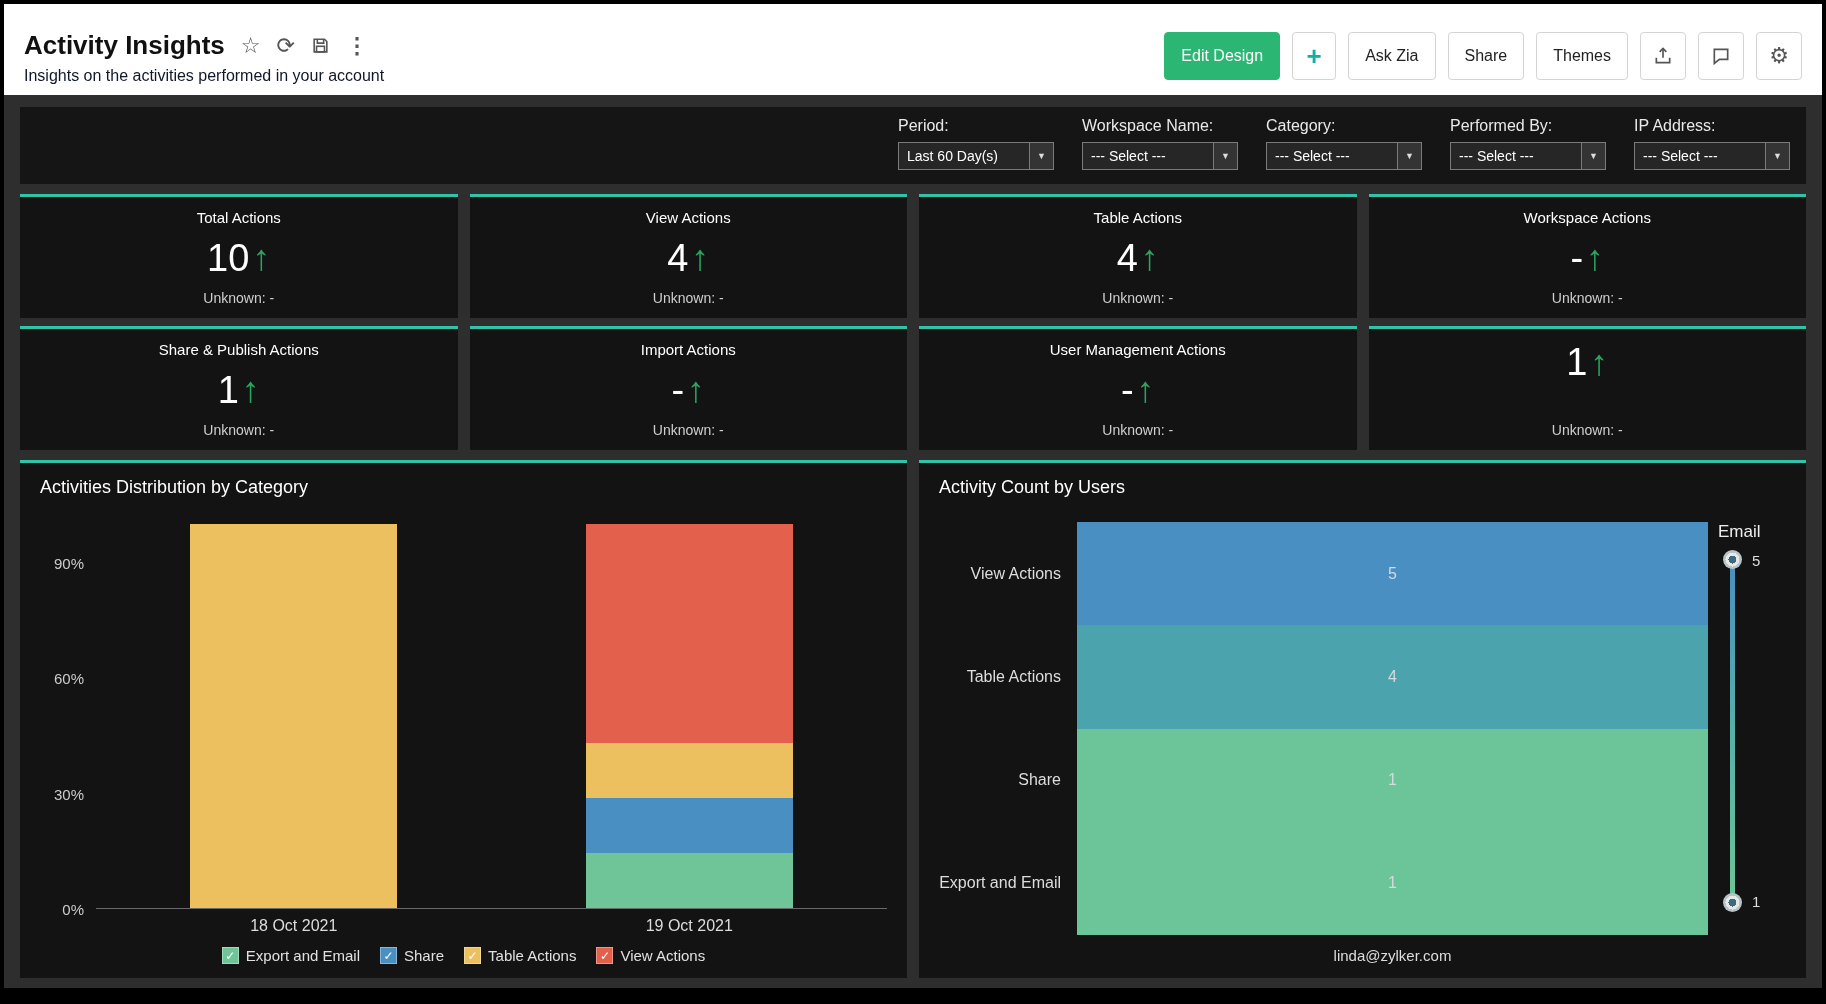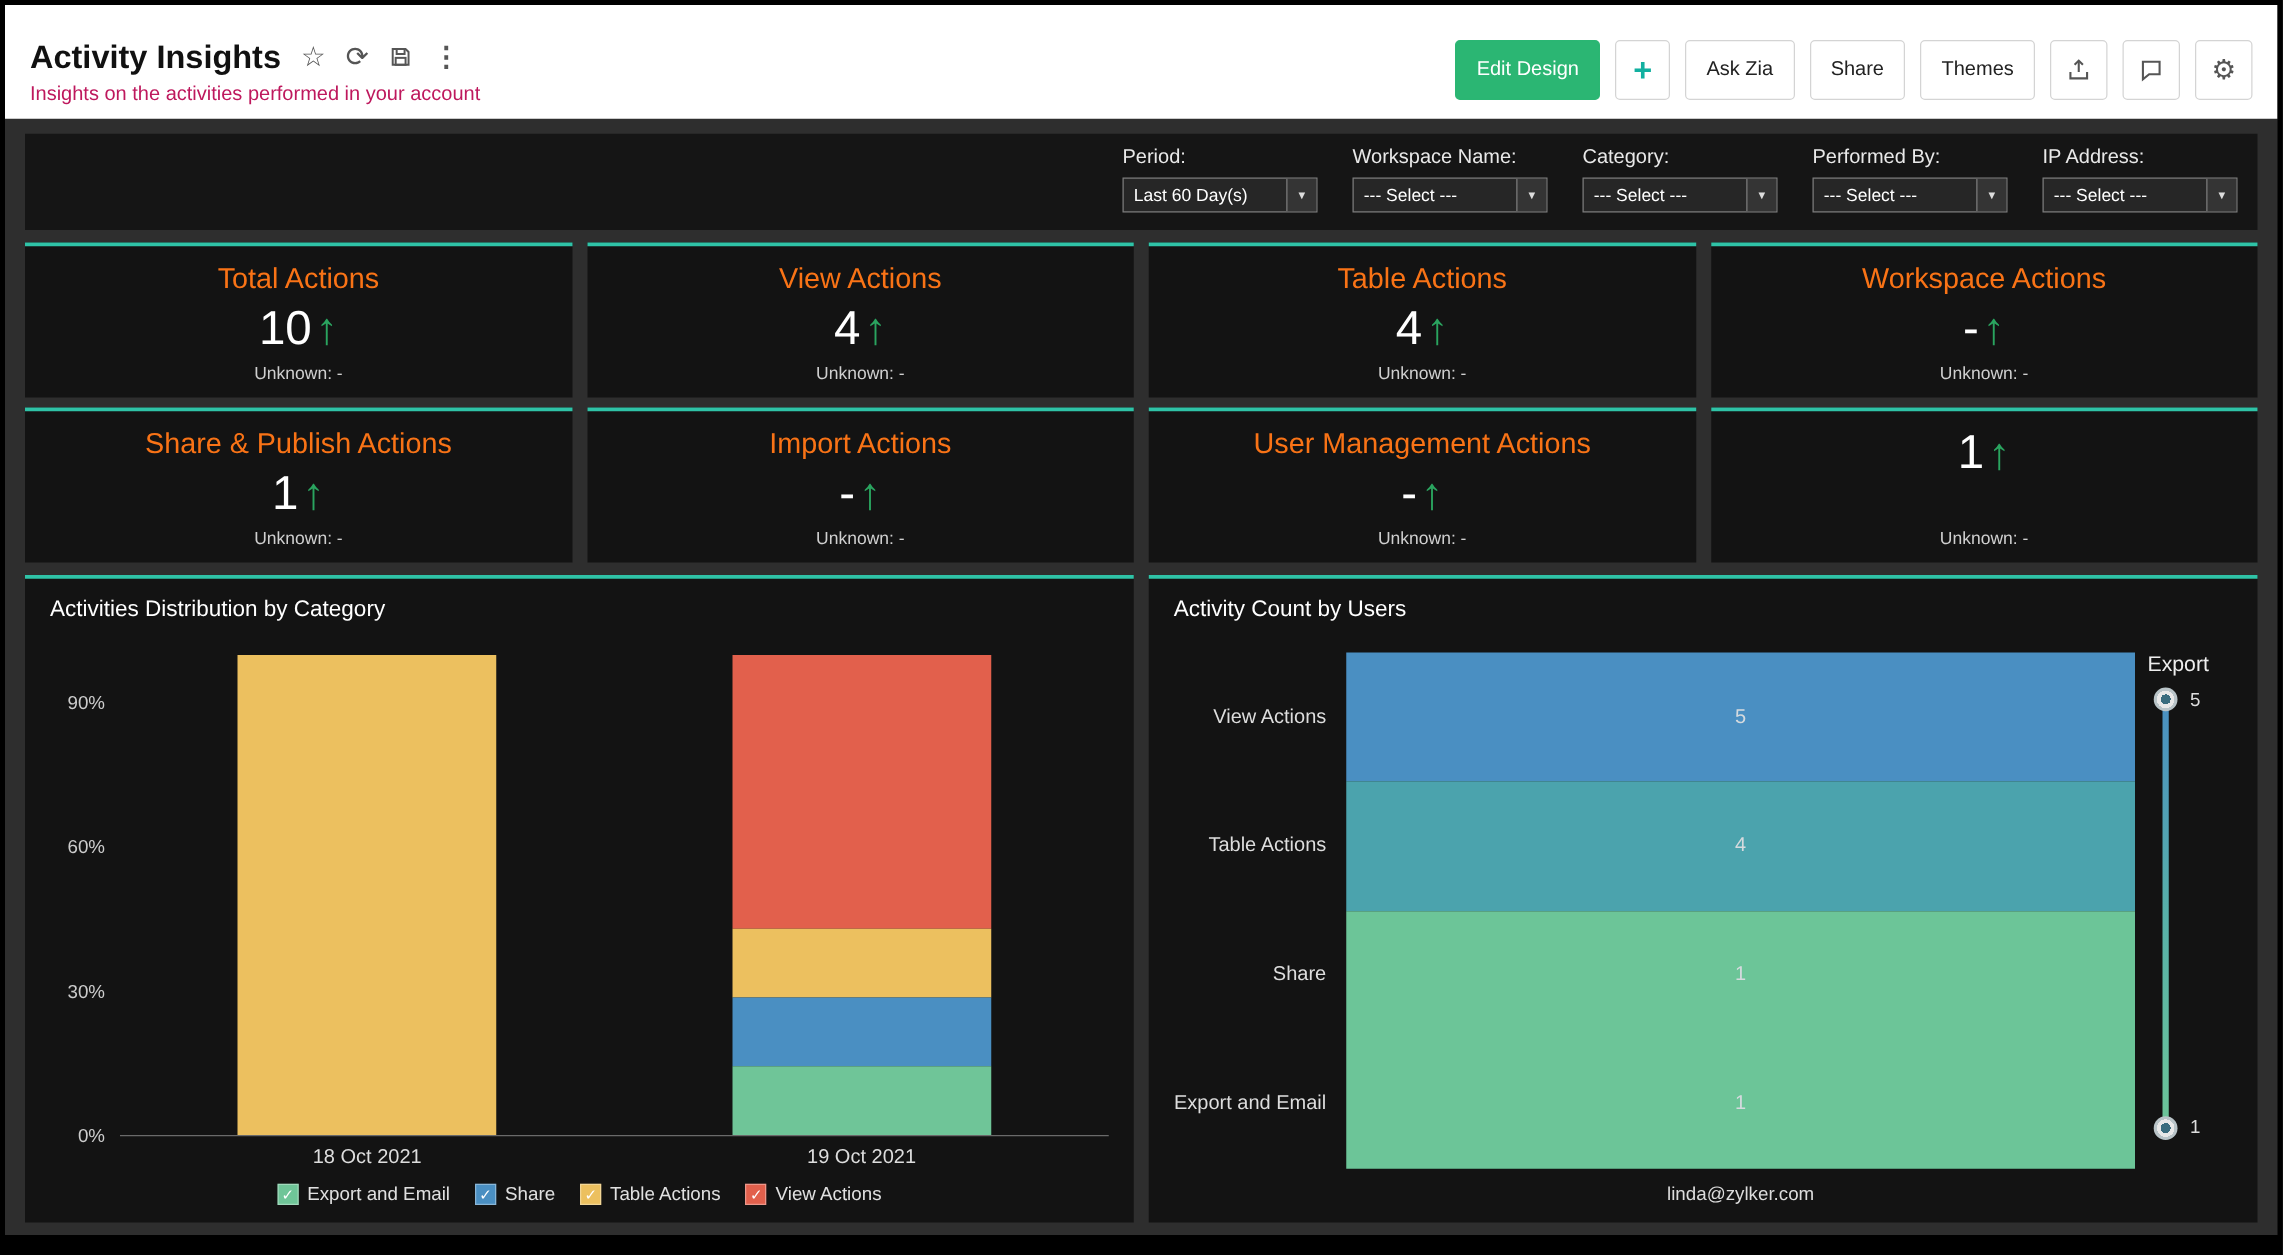--- a/index.html
+++ b/index.html
@@ -8,21 +8,21 @@
     width:1826px; height:1004px; background:#2e2e2e;
     border:4px solid #000; border-bottom:16px solid #000;
     display:flex; flex-direction:column; overflow:hidden;
   }
   
   .header{ background:#fff; padding:26px 20px 10px 20px; display:flex; justify-content:space-between; align-items:flex-start; }
   .header-left{ display:flex; flex-direction:column; }
   .title-row{ display:flex; align-items:center; gap:16px; }
   .page-title{ font-size:26px; font-weight:bold; color:#111; }
   .title-icon{ color:#555; font-size:22px; line-height:1; cursor:pointer; display:flex; align-items:center; }
-  .subtitle{ margin-top:6px; font-size:16px; color:#be185d; }
+  .subtitle{ margin-top:6px; font-size:16px; color:#0f172a; }
   .header-right{ display:flex; align-items:center; gap:12px; padding-top:2px; }
   .btn{ height:48px; padding:0 16px; border:1px solid #d4d4d4; background:#fff; border-radius:4px;
         font-size:16px; color:#222; display:flex; align-items:center; justify-content:center; cursor:pointer; }
   .btn-primary{ background:var(--button-green,#2bb673); border-color:var(--button-green,#2bb673); color:#fff; }
   .btn-plus{ color:var(--plus-teal,#12b0a0); font-size:26px; font-weight:bold; width:44px; padding:0; }
   .icon-btn{ width:46px; padding:0; color:#555; }
   .icon-btn svg{ display:block; }
   .gear-glyph{ font-size:22px; color:#555; line-height:1; }
 
   
@@ -33,21 +33,21 @@
   .filter-label{ color:#e9e9e9; font-size:16px; }
   .select{ width:156px; height:28px; background:#262626; border:1px solid #7a7a7a; color:#fff; font-size:14px;
            display:flex; align-items:center; justify-content:space-between; cursor:pointer; }
   .select-value{ padding-left:8px; white-space:nowrap; overflow:hidden; }
   .select-caret{ width:24px; height:100%; border-left:1px solid #7a7a7a; background:#343434; color:#ddd;
                  font-size:9px; display:flex; align-items:center; justify-content:center; }
 
   .kpi-grid{ margin-top:10px; display:grid; grid-template-columns:repeat(4,1fr); grid-auto-rows:124px; gap:8px 12px; }
   .kpi-card{ background:#131313; border-top:3px solid var(--accent-teal,#2fc3a7); text-align:center; padding:12px 8px 8px 8px;
              display:flex; flex-direction:column; justify-content:space-between; }
-  .kpi-title{ color:#f97316; font-size:23px; }
+  .kpi-title{ color:#ffffff; font-size:15px; }
   .kpi-value-row{ display:flex; align-items:center; justify-content:center; gap:3px; }
   .kpi-value{ color:#fff; font-size:38px; }
   .kpi-arrow{ color:var(--arrow-green,#2aa45f); font-size:36px; font-weight:bold; line-height:1; }
   .kpi-footer{ color:#cfcfcf; font-size:14px; padding-bottom:4px; }
 
   .charts-row{ margin-top:10px; flex:1; min-height:0; display:grid; grid-template-columns:1fr 1fr; gap:12px; }
   .panel{ background:#131313; border-top:3px solid var(--accent-teal,#2fc3a7); padding:14px 20px 12px 20px;
           display:flex; flex-direction:column; min-height:0; }
   .panel-title{ color:#fff; font-size:18px; }
 
@@ -327,21 +327,21 @@
                 <div class="hm-row">
                   <div class="hm-label">Export and Email</div>
                   <div class="hm-band" style="background: rgb(108, 197, 152);">
                     <div class="hm-value">1</div>
                   </div>
                 </div>
               </div>
             <div class="hm-xlabel">linda@zylker.com</div>
           </div>
           <div class="hm-scale">
-            <div class="scale-title">Export</div>
+            <div class="scale-title">Email</div>
             <div class="scale-body">
               <div class="scale-track"></div>
               <div class="scale-knob knob-top"></div>
               <div class="scale-knob knob-bottom"></div>
               <div class="scale-max">5</div>
               <div class="scale-min">1</div>
             </div>
           </div>
         </div>
       </div>

